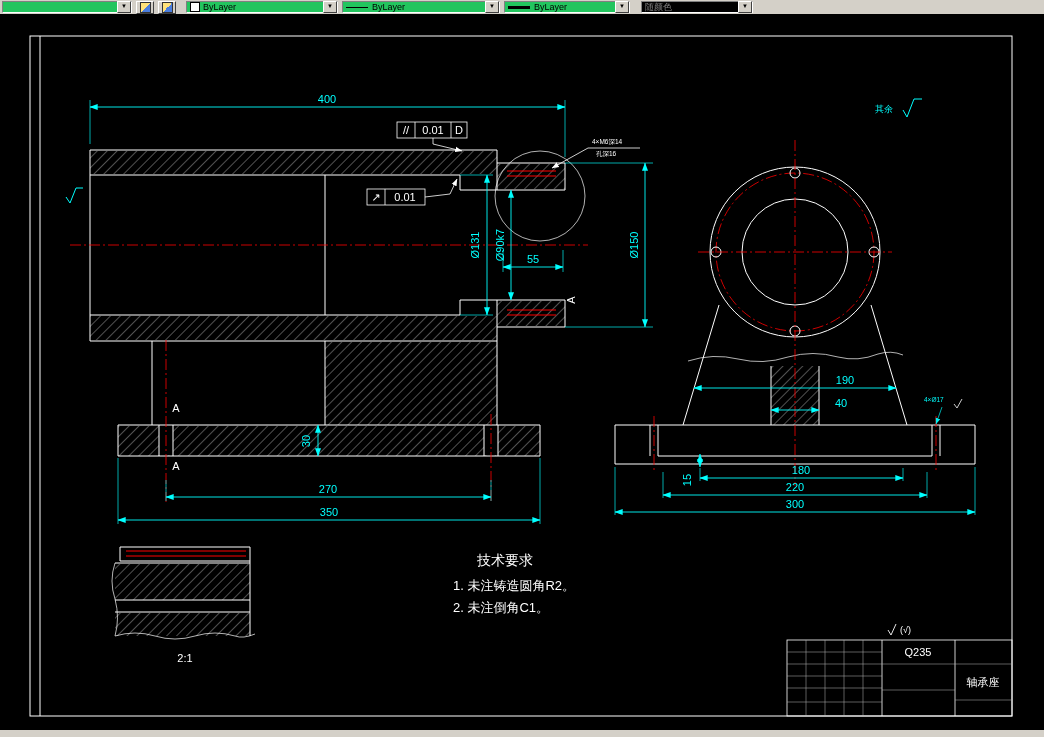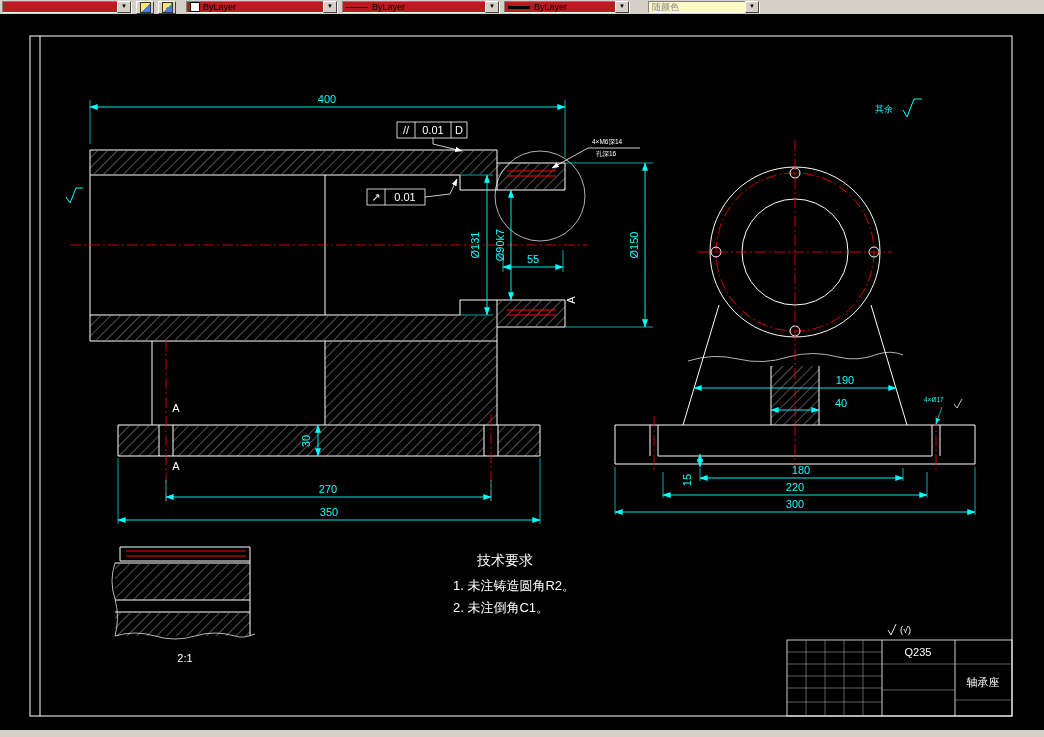--- a/index.html
+++ b/index.html
@@ -1,20 +1,20 @@
 <!DOCTYPE html>
 <html><head>
 <meta charset="utf-8">
 <style>
   html,body{margin:0;padding:0;background:#000;width:1044px;height:737px;overflow:hidden}
   .app{position:relative;width:1044px;height:737px;background:#000;font-family:"Liberation Sans",sans-serif}
   
   .toolbar{position:absolute;top:0;left:0;width:1044px;height:14px;background:#d4d0c8;
            display:flex;align-items:center;gap:4px;padding:0 2px;box-sizing:border-box;z-index:5}
-  .combo{height:12px;background:#b91c1c;border:1px solid;border-color:#808080 #fff #fff #808080;
+  .combo{height:12px;background:#22c55e;border:1px solid;border-color:#808080 #fff #fff #808080;
          display:flex;align-items:center;font-size:9px;color:#000;padding-left:3px;box-sizing:border-box}
   .combo .val{white-space:nowrap;overflow:hidden}
   .combo .arrowbtn{margin-left:auto;width:12px;height:10px;background:#d4d0c8;
                    border:1px solid;border-color:#fff #404040 #404040 #fff;
                    font-size:6px;line-height:9px;text-align:center;color:#000;flex:0 0 auto}
   .swatch{width:8px;height:8px;background:#fff;border:1px solid #000;margin-right:3px;flex:0 0 auto}
   .lineprev{width:22px;height:1px;background:#000;margin-right:4px;flex:0 0 auto}
   .lwprev{width:22px;height:3px;background:#000;margin-right:4px;flex:0 0 auto}
   .tbtn{width:18px;height:13px;background:#d4d0c8;border:1px solid;border-color:#fff #404040 #404040 #fff;
         padding:0;display:flex;align-items:center;justify-content:center}
@@ -64,21 +64,21 @@
     <div class="combo" style="width:158px">
       <span class="lineprev"></span>
       <span class="val">ByLayer</span>
       <span class="arrowbtn">▼</span>
     </div>
     <div class="combo" style="width:126px">
       <span class="lwprev"></span>
       <span class="val">ByLayer</span>
       <span class="arrowbtn">▼</span>
     </div>
-    <div class="combo" style="width:112px;margin-left:14px;background:#fef9c3">
+    <div class="combo" style="width:112px;margin-left:7px;background:#000000">
       <span class="val disabledtxt">随颜色</span>
       <span class="arrowbtn">▼</span>
     </div>
   </div>
 
   <svg width="1044" height="737" viewBox="0 0 1044 737">
     <defs>
       <pattern id="hatch" width="7" height="7" patternUnits="userSpaceOnUse" patternTransform="rotate(45)">
         <line x1="0" y1="0" x2="0" y2="7" stroke="#e8e8e8" stroke-width="0.7"></line>
       </pattern>

